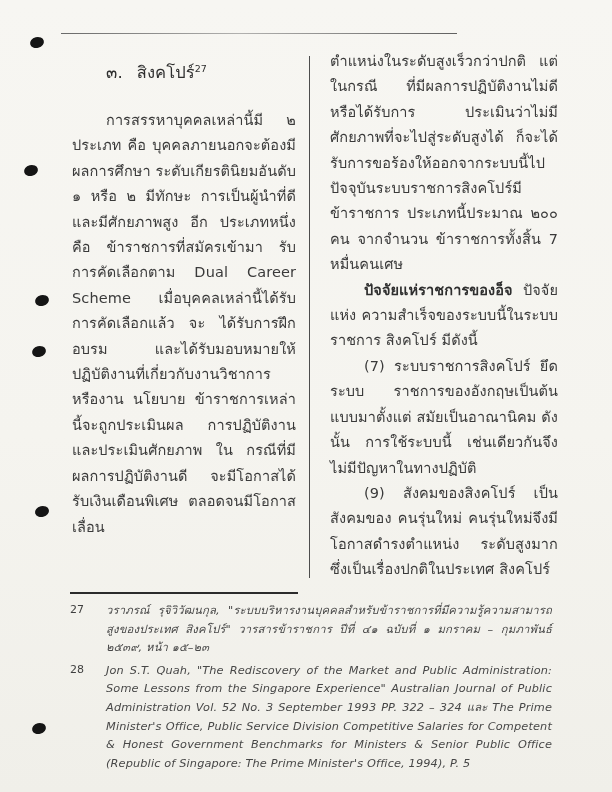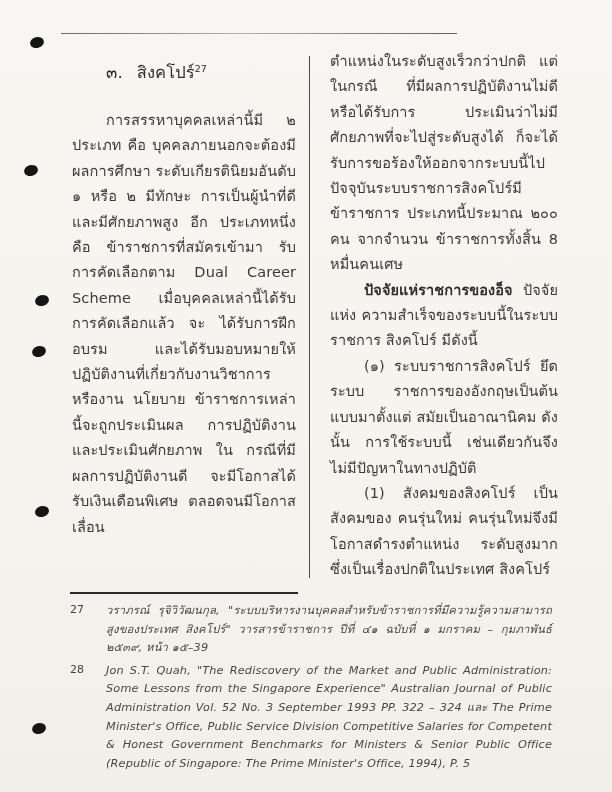--- a/index.html
+++ b/index.html
@@ -70,31 +70,31 @@
   <div class="bind-dot" style="left:32px;top:723px;"></div>
 
   <div class="col col-left">
     <h1 class="heading"><span class="sec-no">๓.</span><span>สิงคโปร์</span><sup class="fnref">27</sup></h1>
     <p>การสรรหาบุคคลเหล่านี้มี ๒ ประเภท คือ บุคคลภายนอกจะต้องมีผลการศึกษา ระดับเกียรตินิยมอันดับ ๑ หรือ ๒ มีทักษะ การเป็นผู้นำที่ดี และมีศักยภาพสูง อีก ประเภทหนึ่ง คือ ข้าราชการที่สมัครเข้ามา รับการคัดเลือกตาม Dual Career Scheme เมื่อบุคคลเหล่านี้ได้รับการคัดเลือกแล้ว จะ ได้รับการฝึกอบรม และได้รับมอบหมายให้ ปฏิบัติงานที่เกี่ยวกับงานวิชาการหรืองาน นโยบาย ข้าราชการเหล่านี้จะถูกประเมินผล การปฏิบัติงานและประเมินศักยภาพ ใน กรณีที่มีผลการปฏิบัติงานดี จะมีโอกาสได้ รับเงินเดือนพิเศษ ตลอดจนมีโอกาสเลื่อน</p>
   </div>
 
   <div class="divider"></div>
 
   <div class="col col-right">
-    <p class="noindent">ตำแหน่งในระดับสูงเร็วกว่าปกติ แต่ในกรณี ที่มีผลการปฏิบัติงานไม่ดี หรือได้รับการ ประเมินว่าไม่มีศักยภาพที่จะไปสู่ระดับสูงได้ ก็จะได้รับการขอร้องให้ออกจากระบบนี้ไป ปัจจุบันระบบราชการสิงคโปร์มีข้าราชการ ประเภทนี้ประมาณ ๒๐๐ คน จากจำนวน ข้าราชการทั้งสิ้น 8 หมื่นคนเศษ</p>
+    <p class="noindent">ตำแหน่งในระดับสูงเร็วกว่าปกติ แต่ในกรณี ที่มีผลการปฏิบัติงานไม่ดี หรือได้รับการ ประเมินว่าไม่มีศักยภาพที่จะไปสู่ระดับสูงได้ ก็จะได้รับการขอร้องให้ออกจากระบบนี้ไป ปัจจุบันระบบราชการสิงคโปร์มีข้าราชการ ประเภทนี้ประมาณ ๒๐๐ คน จากจำนวน ข้าราชการทั้งสิ้น 7 หมื่นคนเศษ</p>
     <p><span class="bold-lead">ปัจจัยแห่ราชการของอ็จ</span><span> ปัจจัยแห่ง ความสำเร็จของระบบนี้ในระบบราชการ สิงคโปร์ มีดังนี้</span></p>
-    <p>(๑) ระบบราชการสิงคโปร์ ยึดระบบ ราชการของอังกฤษเป็นต้นแบบมาตั้งแต่ สมัยเป็นอาณานิคม ดังนั้น การใช้ระบบนี้ เช่นเดียวกันจึงไม่มีปัญหาในทางปฏิบัติ</p>
-    <p>(1) สังคมของสิงคโปร์ เป็นสังคมของ คนรุ่นใหม่ คนรุ่นใหม่จึงมีโอกาสดำรงตำแหน่ง ระดับสูงมาก ซึ่งเป็นเรื่องปกติในประเทศ สิงคโปร์</p>
+    <p>(7) ระบบราชการสิงคโปร์ ยึดระบบ ราชการของอังกฤษเป็นต้นแบบมาตั้งแต่ สมัยเป็นอาณานิคม ดังนั้น การใช้ระบบนี้ เช่นเดียวกันจึงไม่มีปัญหาในทางปฏิบัติ</p>
+    <p>(9) สังคมของสิงคโปร์ เป็นสังคมของ คนรุ่นใหม่ คนรุ่นใหม่จึงมีโอกาสดำรงตำแหน่ง ระดับสูงมาก ซึ่งเป็นเรื่องปกติในประเทศ สิงคโปร์</p>
   </div>
 
   <div class="footnotes">
     <div class="fn-rule"></div>
     <div class="fn-row">
       <div class="fn-no">27</div>
-      <div class="fn-text">วราภรณ์ รุจิวิวัฒนกุล, "ระบบบริหารงานบุคคลสำหรับข้าราชการที่มีความรู้ความสามารถสูงของประเทศ สิงคโปร์" วารสารข้าราชการ ปีที่ ๔๑ ฉบับที่ ๑ มกราคม – กุมภาพันธ์ ๒๕๓๙, หน้า ๑๕–39</div>
+      <div class="fn-text">วราภรณ์ รุจิวิวัฒนกุล, "ระบบบริหารงานบุคคลสำหรับข้าราชการที่มีความรู้ความสามารถสูงของประเทศ สิงคโปร์" วารสารข้าราชการ ปีที่ ๔๑ ฉบับที่ ๑ มกราคม – กุมภาพันธ์ ๒๕๓๙, หน้า ๑๕–๒๓</div>
     </div>
     <div class="fn-row">
       <div class="fn-no">28</div>
       <div class="fn-text">Jon S.T. Quah, "The Rediscovery of the Market and Public Administration: Some Lessons from the Singapore Experience" Australian Journal of Public Administration Vol. 52 No. 3 September 1993 PP. 322 – 324 และ The Prime Minister's Office, Public Service Division Competitive Salaries for Competent &amp; Honest Government Benchmarks for Ministers &amp; Senior Public Office (Republic of Singapore: The Prime Minister's Office, 1994), P. 5</div>
     </div>
   </div>
 
 
 </div>
 

